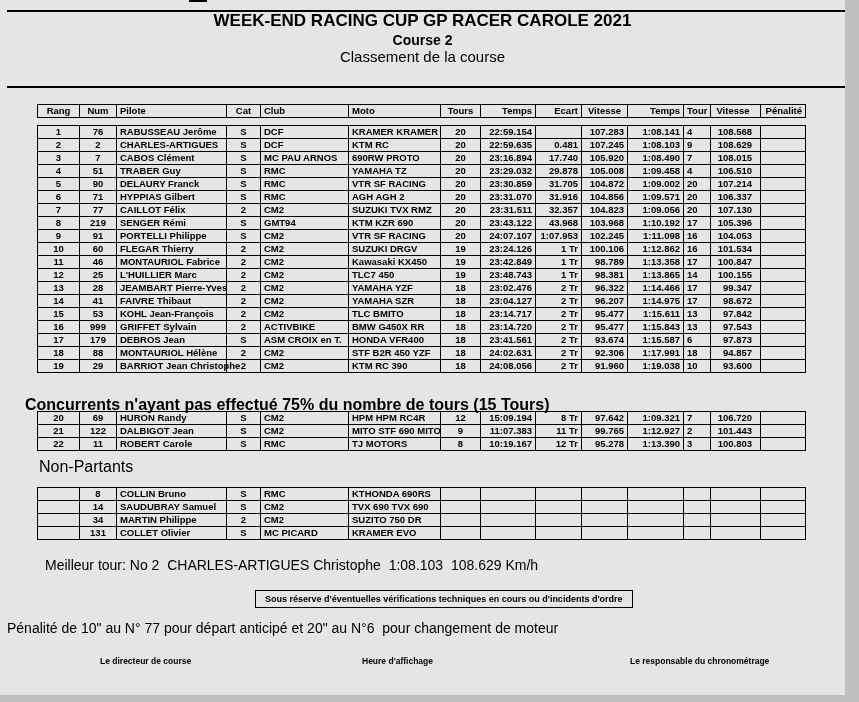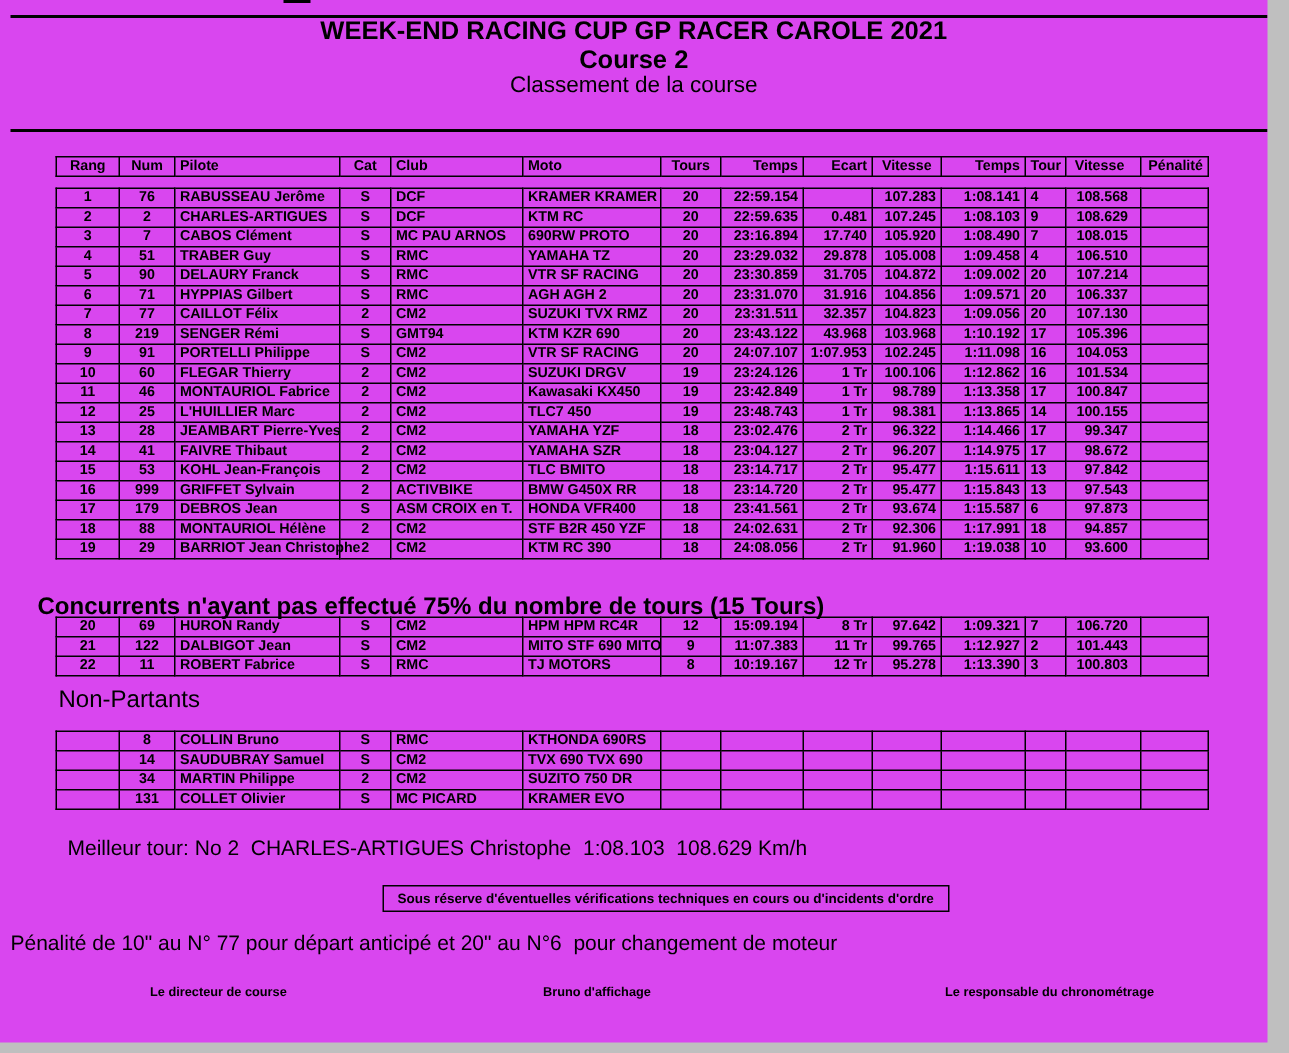--- a/index.html
+++ b/index.html
@@ -5,32 +5,32 @@
   html,body { margin:0; padding:0; }
   body {
     width:859px; height:702px;
     background:#bfbfbf;
     font-family:"Liberation Sans", sans-serif;
     color:#000;
   }
   .page {
     position:relative;
     width:845px; height:695px;
-    background:#d946ef;
+    background:#e5e5e5;
     overflow:hidden;
   }
   .topmark { position:absolute; left:189px; top:0; width:18px; height:2px; background:#000; }
   .rule { position:absolute; left:7px; width:838px; height:0; border-top:2px solid #000; }
   .r1 { top:10px; }
   .r2 { top:86px; }
 
   .titles { position:absolute; top:11px; left:0; width:845px; text-align:center; }
   .t1 { font-size:17px; font-weight:bold; line-height:20px; }
   .t2 { font-size:15px; font-weight:bold; line-height:19px; white-space:pre; }
-  .t3 { font-size:17px; font-weight:bold; line-height:18px; }
+  .t3 { font-size:14px; font-weight:bold; line-height:18px; }
   .t4 { font-size:15px; font-weight:normal; line-height:16px; }
 
   table.tbl {
     position:absolute; left:37px;
     width:768px;
     border-collapse:collapse; table-layout:fixed;
     font-size:9.5px; font-weight:bold;
   }
   table.tbl td {
     border:1px solid #000;
@@ -490,21 +490,21 @@
           <td class="c8 a-r">11 Tr</td>
           <td class="c9 a-r">99.765</td>
           <td class="c10 a-r">1:12.927</td>
           <td class="c11 a-l">2</td>
           <td class="c12 a-r">101.443</td>
           <td class="c13 a-r"></td>
         </tr>
         <tr>
           <td class="c0 a-c">22</td>
           <td class="c1 a-c">11</td>
-          <td class="c2 a-l">ROBERT Fabrice</td>
+          <td class="c2 a-l">ROBERT Carole</td>
           <td class="c3 a-c">S</td>
           <td class="c4 a-l">RMC</td>
           <td class="c5 a-l">TJ MOTORS</td>
           <td class="c6 a-c">8</td>
           <td class="c7 a-r">10:19.167</td>
           <td class="c8 a-r">12 Tr</td>
           <td class="c9 a-r">95.278</td>
           <td class="c10 a-r">1:13.390</td>
           <td class="c11 a-l">3</td>
           <td class="c12 a-r">100.803</td>
@@ -598,15 +598,15 @@
           <td class="c13 a-r"></td>
         </tr>
       </tbody>
   </table>
 
   <div class="bestlap">Meilleur tour: No 2  CHARLES-ARTIGUES Christophe  1:08.103  108.629 Km/h</div>
   <div class="notice">Sous réserve d'éventuelles vérifications techniques en cours ou d'incidents d'ordre</div>
   <div class="penalty">Pénalité de 10" au N° 77 pour départ anticipé et 20" au N°6  pour changement de moteur</div>
 
   <div class="sign sign-director">Le directeur de course</div>
-  <div class="sign sign-time">Bruno d'affichage</div>
+  <div class="sign sign-time">Heure d'affichage</div>
   <div class="sign sign-timekeeper">Le responsable du chronométrage</div>
 </div>
 
 </body></html>

